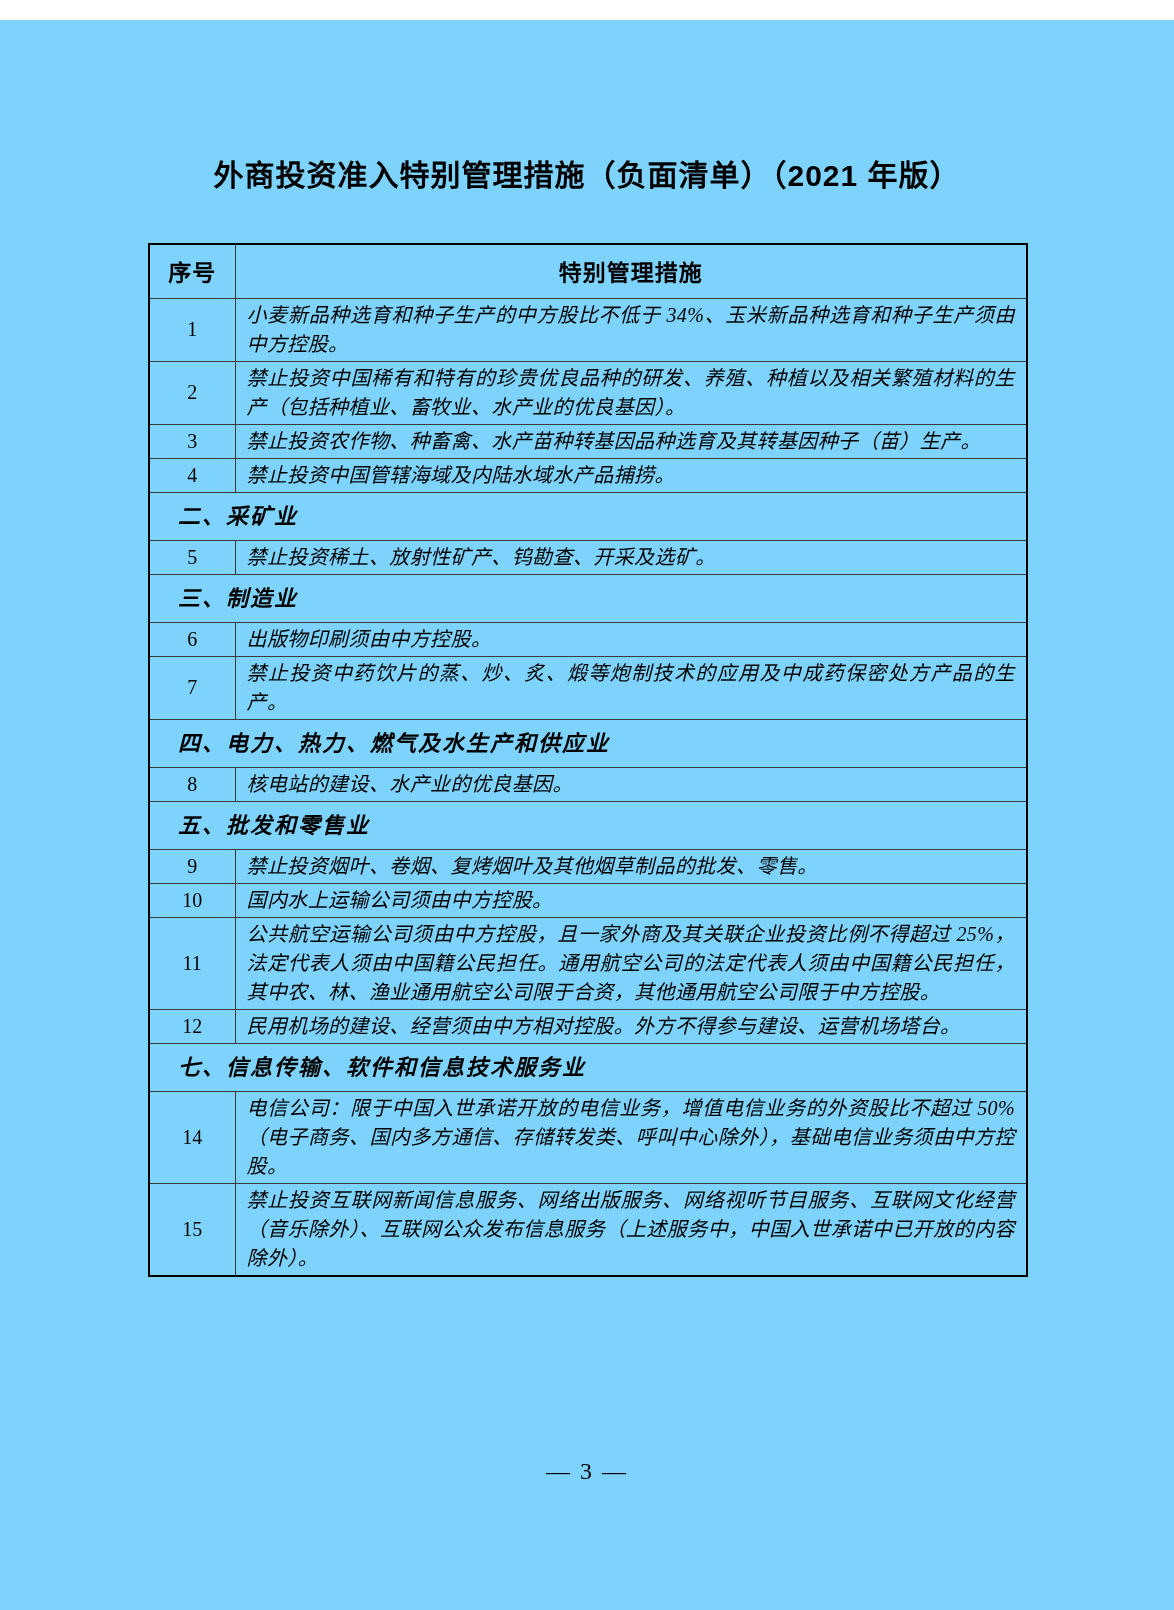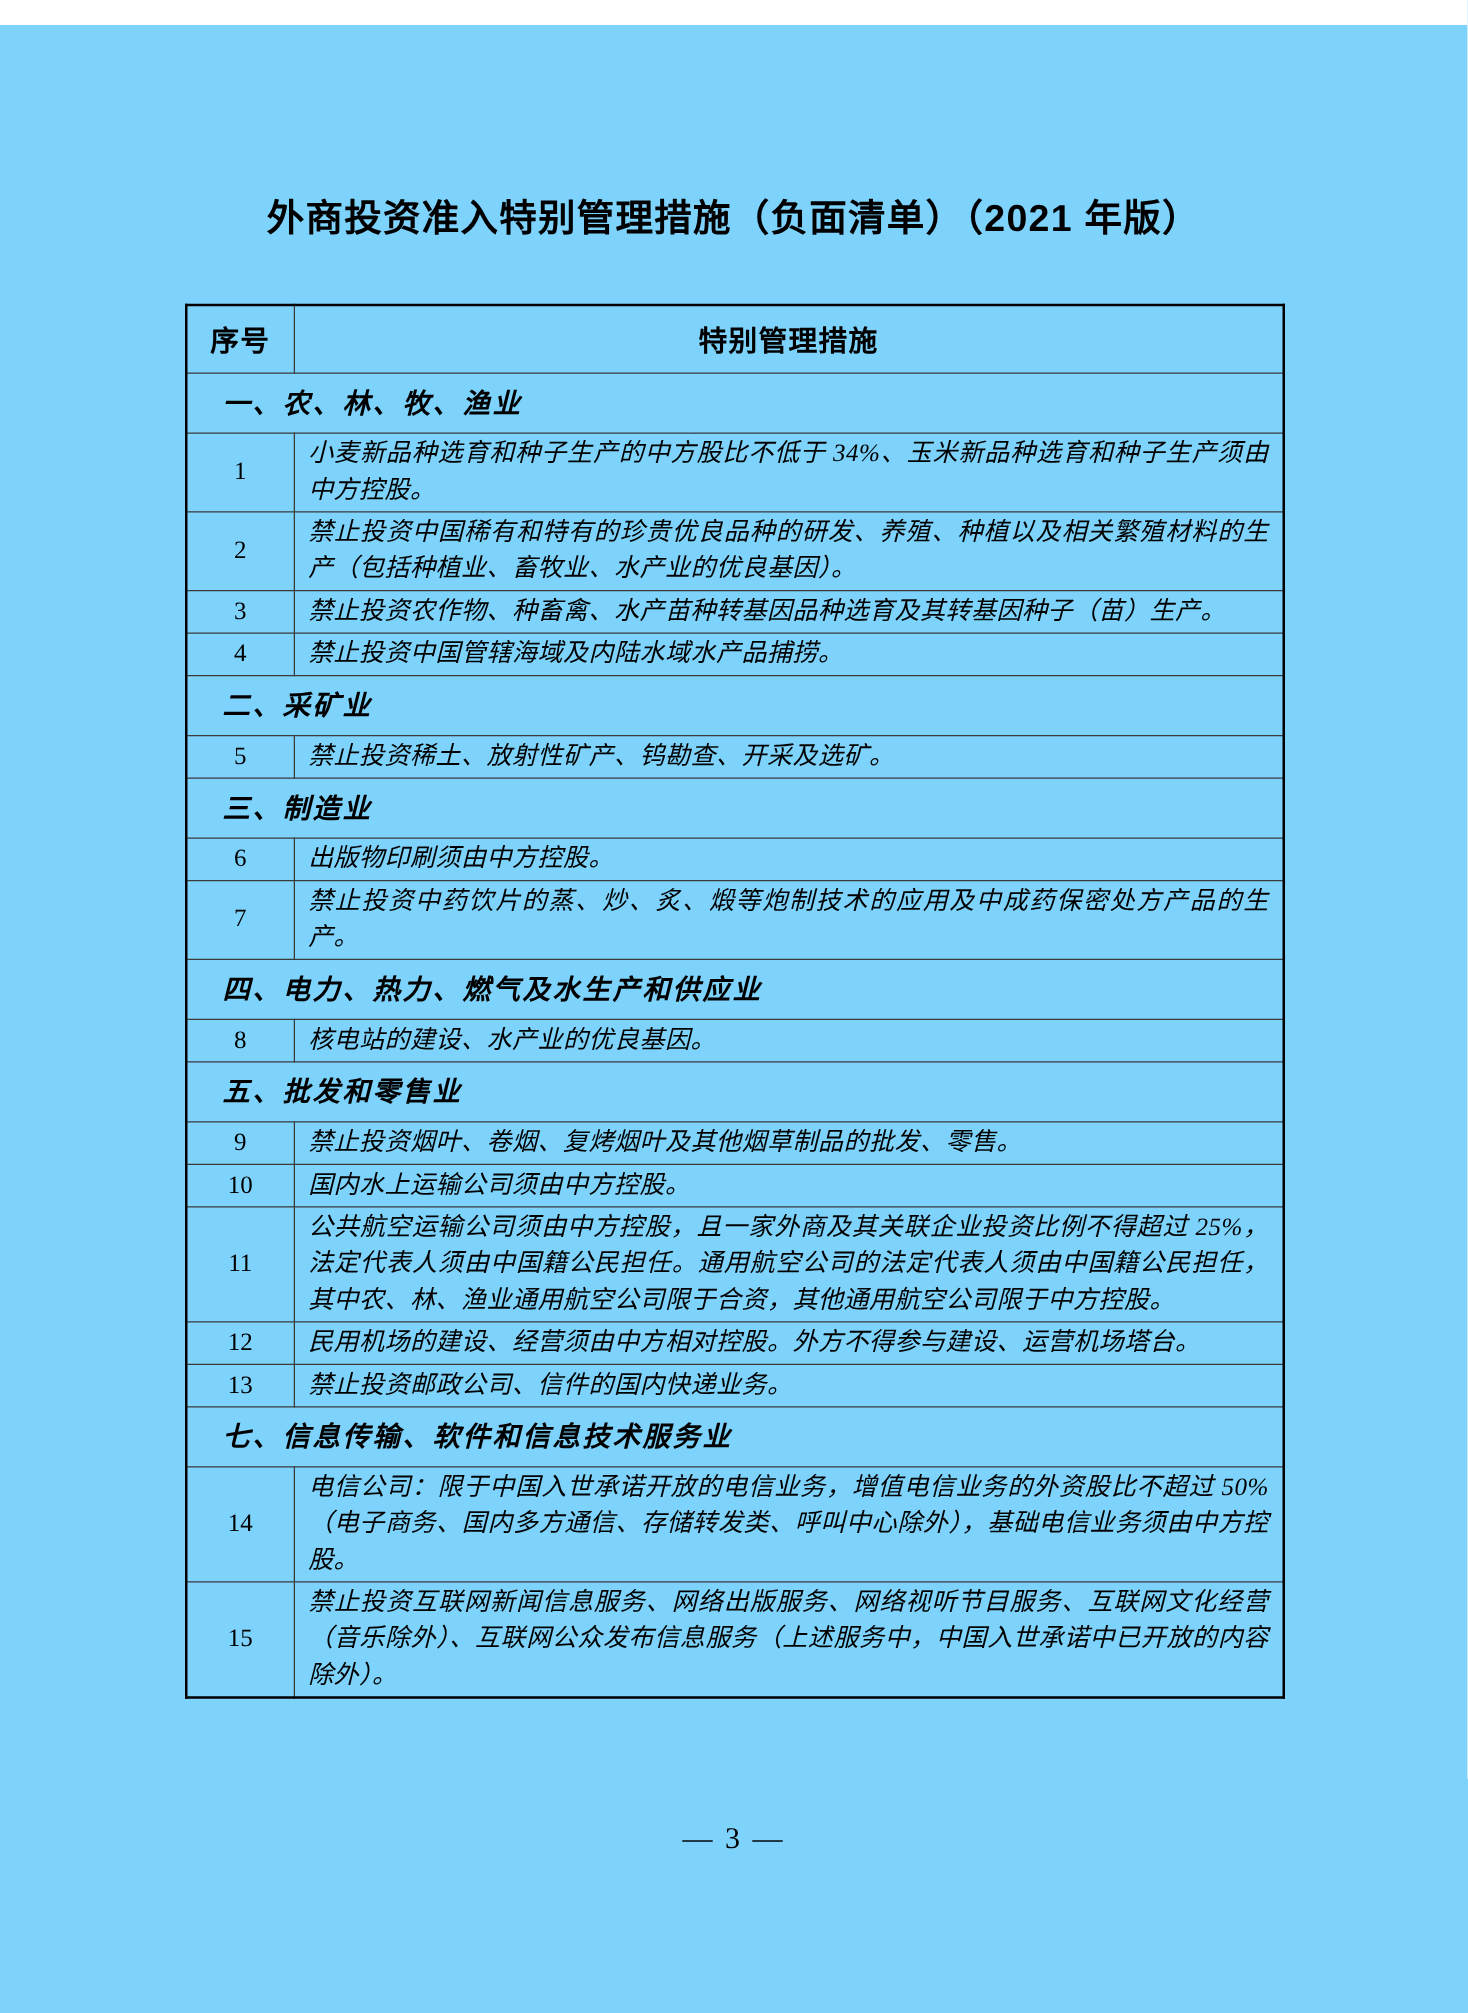--- a/index.html
+++ b/index.html
@@ -95,23 +95,20 @@
       <col class="col-no">
       <col class="col-text">
     </colgroup>
     <thead>
       <tr>
         <th class="header-cell">序号</th>
         <th class="header-cell">特别管理措施</th>
       </tr>
     </thead>
     <tbody id="table-body">
-        <tr class="section-row">
-          <td class="section-cell" colspan="2">一、农、林、牧、渔业</td>
-        </tr>
         <tr class="item-row">
           <td class="cell-no">1</td>
           <td class="cell-text">小麦新品种选育和种子生产的中方股比不低于 34%、玉米新品种选育和种子生产须由中方控股。</td>
         </tr>
         <tr class="item-row">
           <td class="cell-no">2</td>
           <td class="cell-text">禁止投资中国稀有和特有的珍贵优良品种的研发、养殖、种植以及相关繁殖材料的生产（包括种植业、畜牧业、水产业的优良基因）。</td>
         </tr>
         <tr class="item-row">
           <td class="cell-no">3</td>
@@ -158,24 +155,20 @@
           <td class="cell-text">国内水上运输公司须由中方控股。</td>
         </tr>
         <tr class="item-row">
           <td class="cell-no">11</td>
           <td class="cell-text">公共航空运输公司须由中方控股，且一家外商及其关联企业投资比例不得超过 25%，法定代表人须由中国籍公民担任。通用航空公司的法定代表人须由中国籍公民担任，其中农、林、渔业通用航空公司限于合资，其他通用航空公司限于中方控股。</td>
         </tr>
         <tr class="item-row">
           <td class="cell-no">12</td>
           <td class="cell-text">民用机场的建设、经营须由中方相对控股。外方不得参与建设、运营机场塔台。</td>
         </tr>
-        <tr class="item-row">
-          <td class="cell-no">13</td>
-          <td class="cell-text">禁止投资邮政公司、信件的国内快递业务。</td>
-        </tr>
         <tr class="section-row">
           <td class="section-cell" colspan="2">七、信息传输、软件和信息技术服务业</td>
         </tr>
         <tr class="item-row">
           <td class="cell-no">14</td>
           <td class="cell-text">电信公司：限于中国入世承诺开放的电信业务，增值电信业务的外资股比不超过 50%（电子商务、国内多方通信、存储转发类、呼叫中心除外），基础电信业务须由中方控股。</td>
         </tr>
         <tr class="item-row">
           <td class="cell-no">15</td>
           <td class="cell-text">禁止投资互联网新闻信息服务、网络出版服务、网络视听节目服务、互联网文化经营（音乐除外）、互联网公众发布信息服务（上述服务中，中国入世承诺中已开放的内容除外）。</td>

